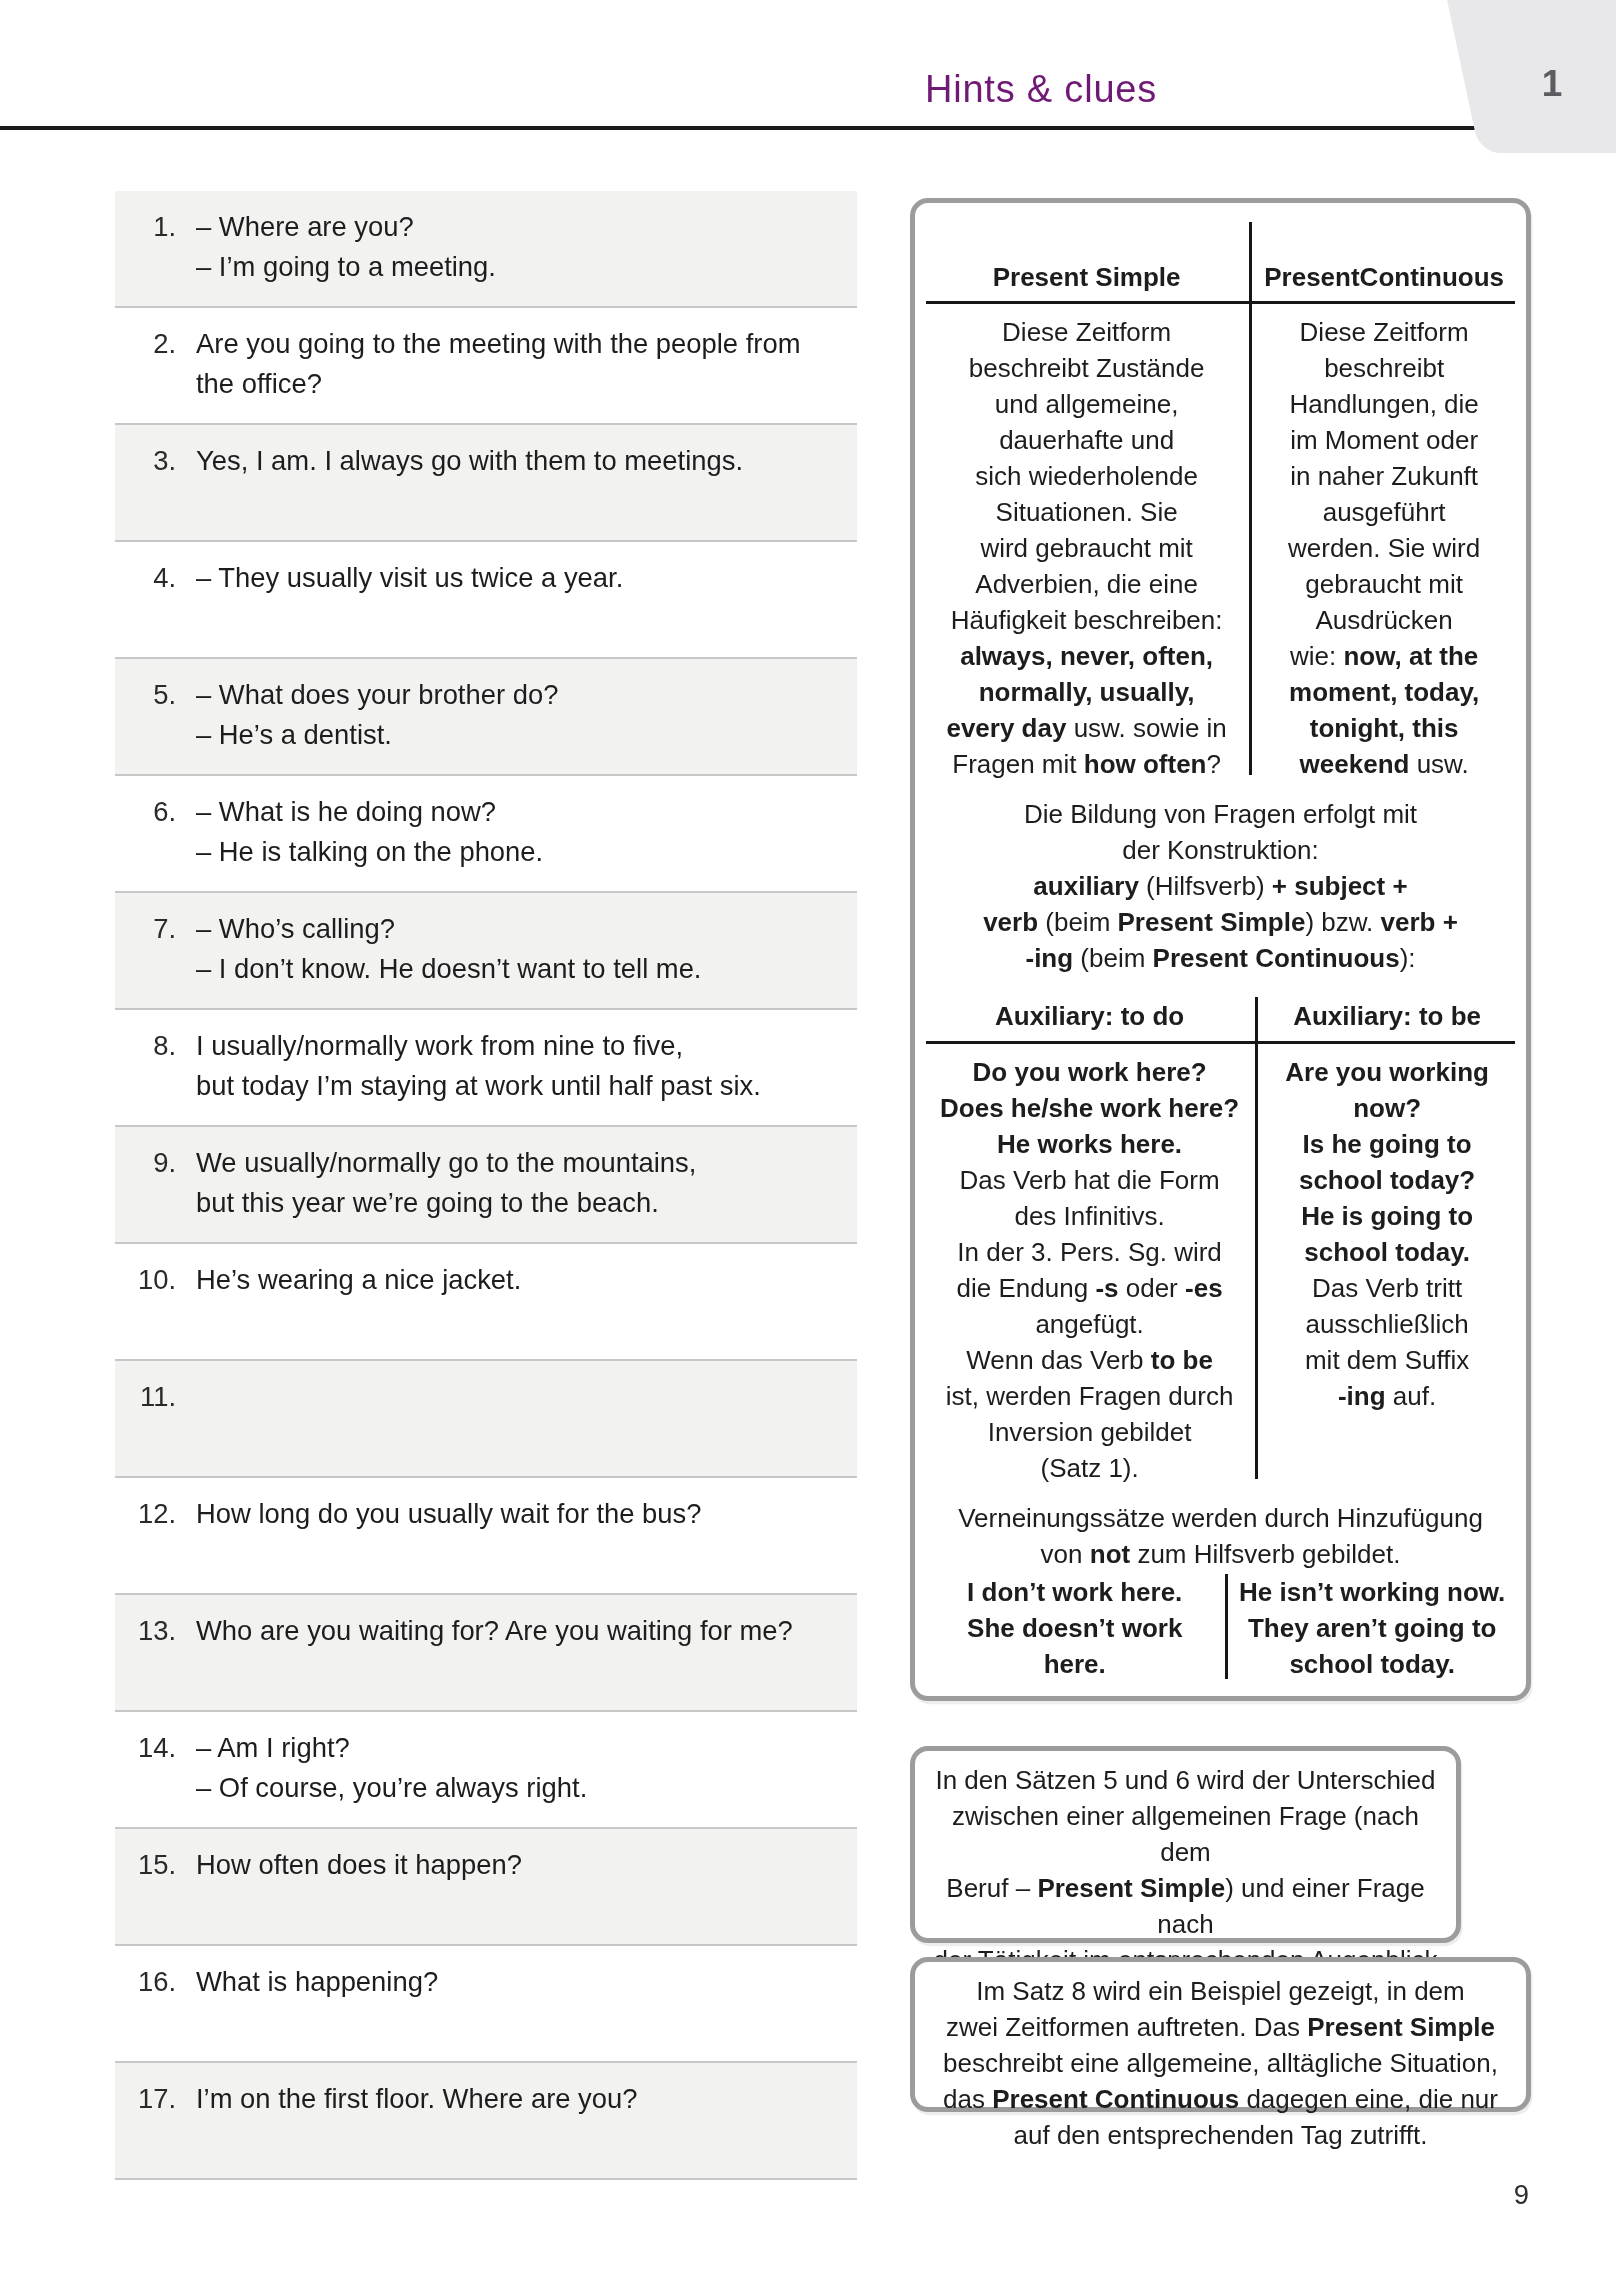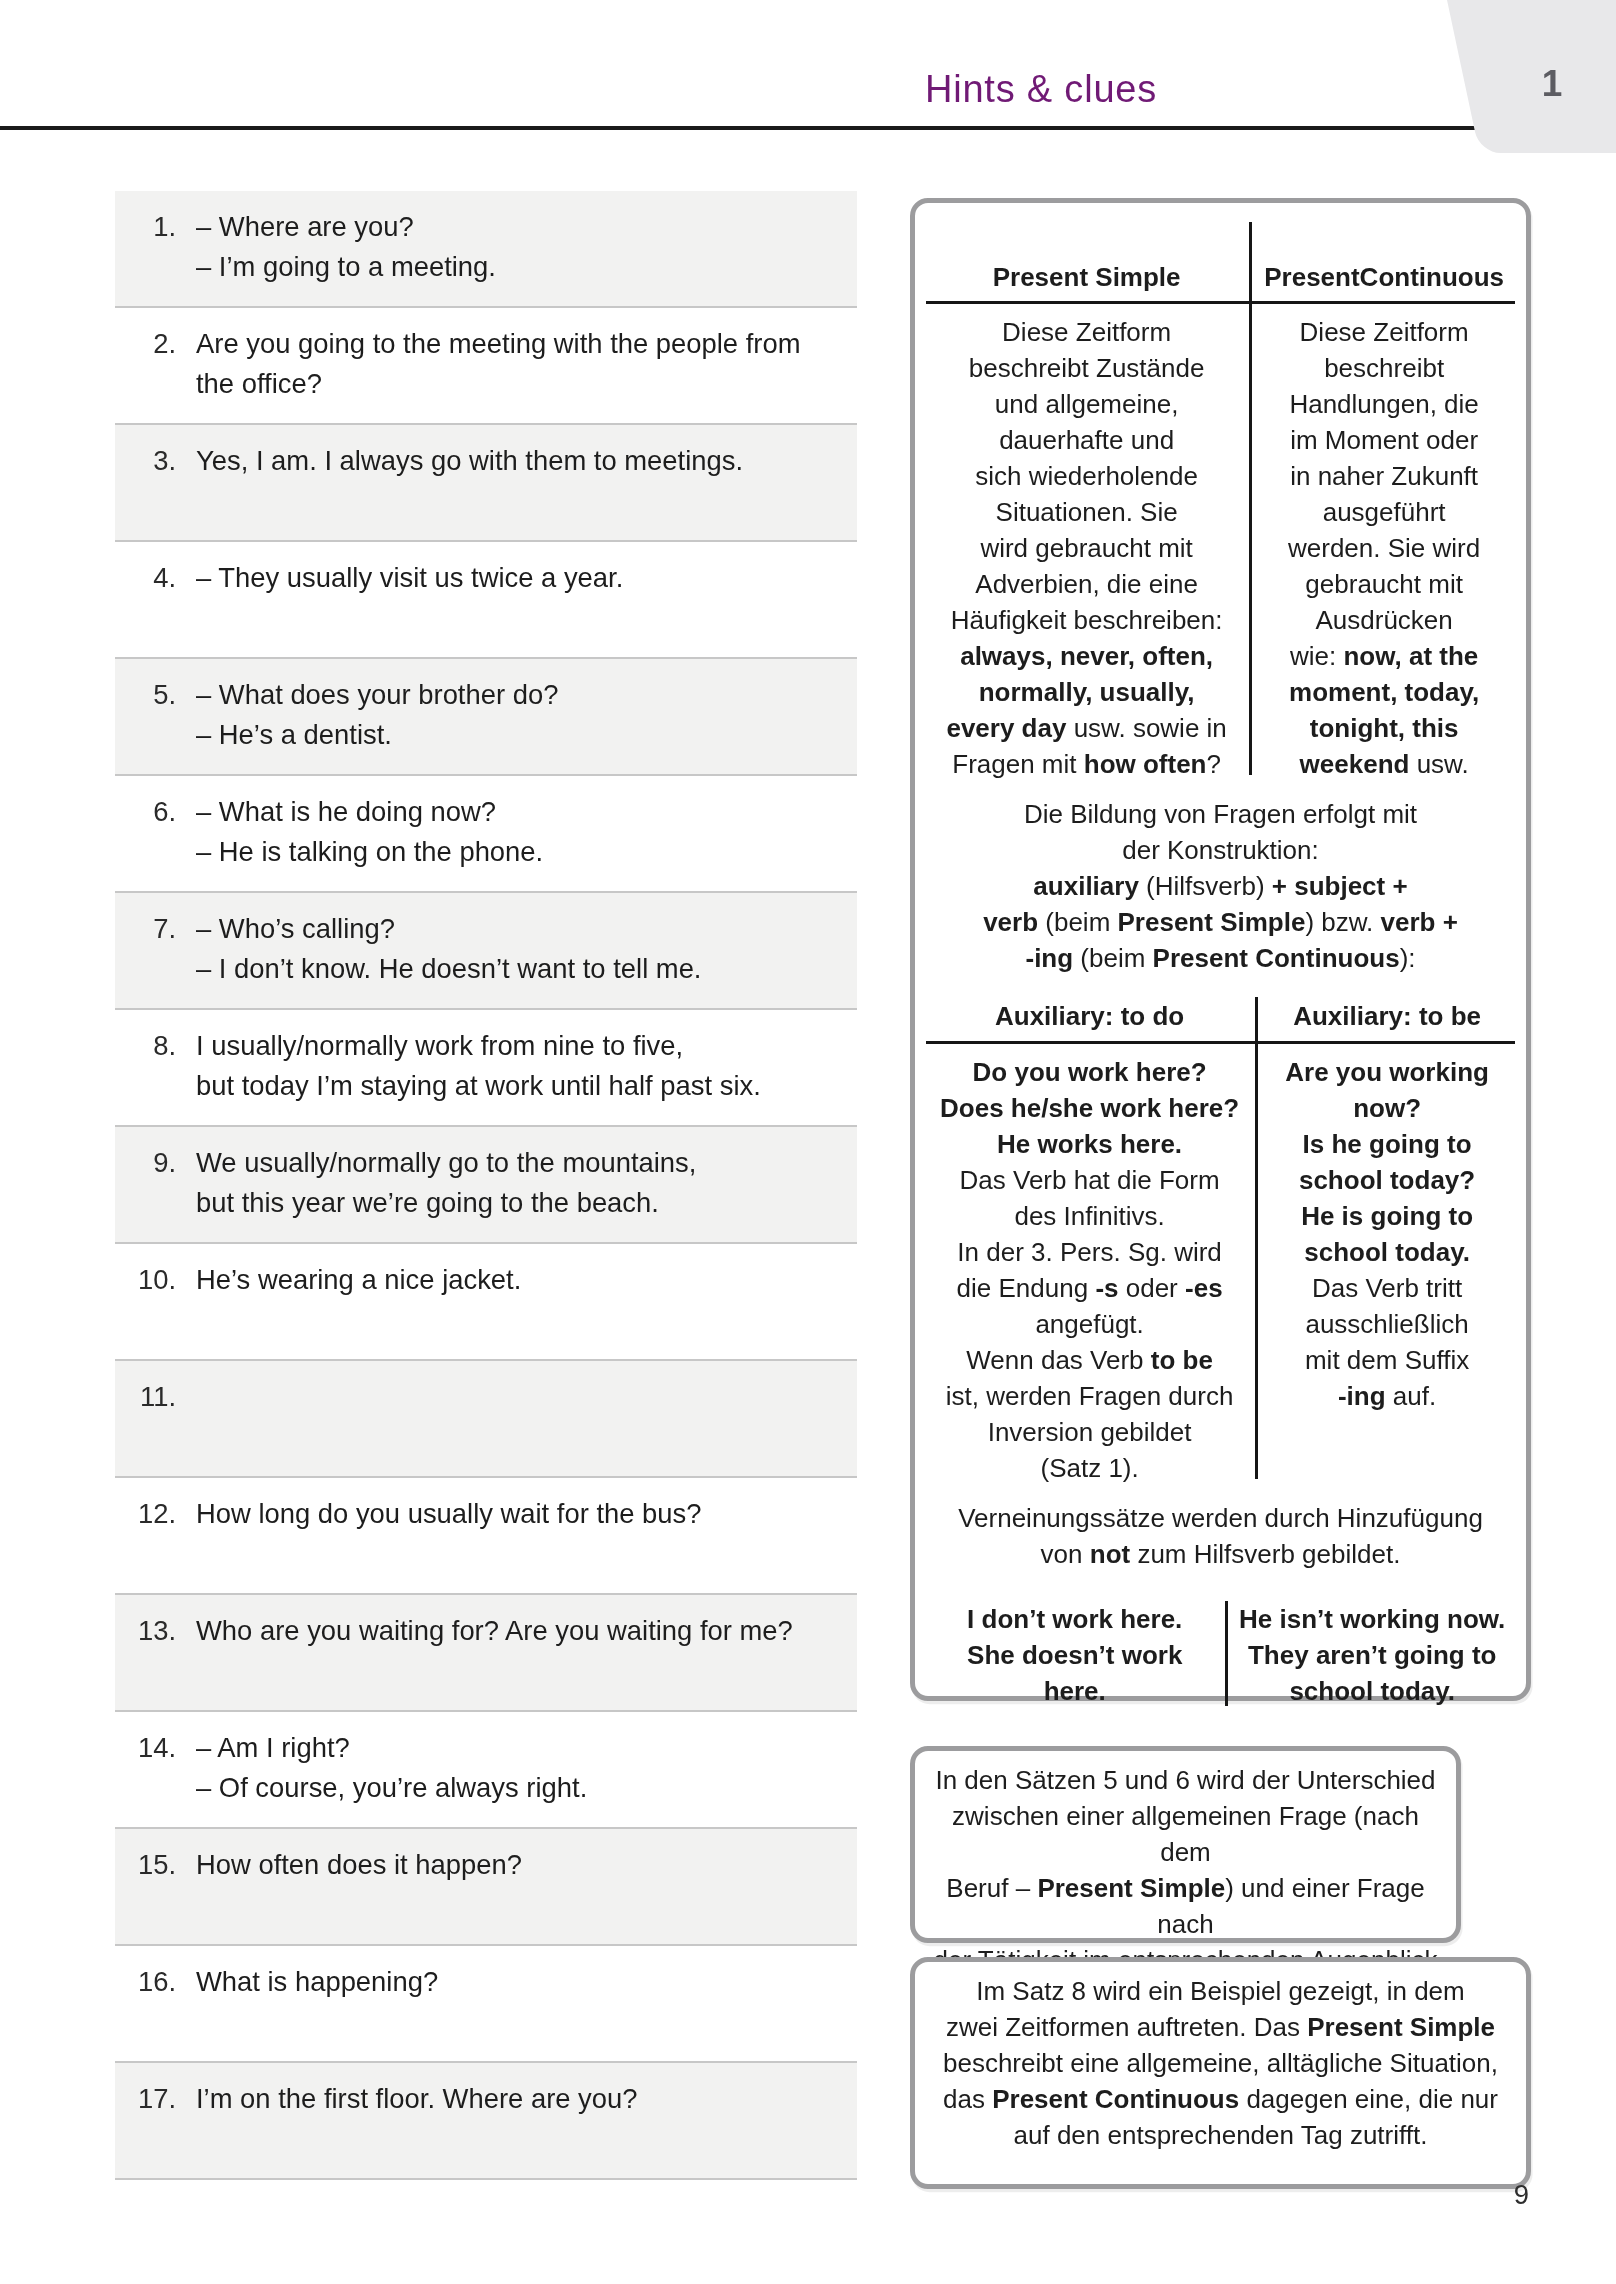--- a/index.html
+++ b/index.html
@@ -20,25 +20,25 @@
        font-size:27.4px;line-height:40px;}
   .row.g{background:#f2f2f1;}
   .row .num{text-align:right;color:#2a2a2a;}
   .row .txt{padding-left:20px;}
   
   .gbox{position:absolute;box-sizing:border-box;background:#fff;border:5.6px solid #9c9c9e;
         border-radius:18px;box-shadow:1.6px 3.2px 0 rgba(0,0,0,0.07);
         font-size:26px;line-height:36px;text-align:center;}
   .box1{left:910px;top:198px;width:621px;height:1503px;padding:14.5px 8px 16px;}
   .box2{left:910px;top:1746px;width:551px;height:197px;padding:11.3px 11.3px;}
-  .box3{left:910px;top:1957px;width:621px;height:232px;padding:11.3px 11.3px;}
+  .box3{left:910px;top:1957px;width:621px;height:155px;padding:11.3px 11.3px;}
   .gtable{position:relative;display:grid;}
   .t1{grid-template-columns:55% 45%;}
   .t2{grid-template-columns:56% 44%;margin-top:16px;}
-  .t3{grid-template-columns:51% 49%;margin-top:29px;}
+  .t3{grid-template-columns:51% 49%;margin-top:2px;}
   .gtable .th{grid-row:1;display:flex;align-items:flex-end;justify-content:center;
               font-weight:bold;padding-bottom:6.5px;}
   .t1 .th{min-height:77px;}
   .t2 .th{min-height:42px;}
   .gtable .rule{grid-column:1 / -1;grid-row:2;height:3.2px;background:#161616;margin:0 3.2px 9.7px;}
   .gtable .td{grid-row:3;padding:0 4.8px;}
   .t3 .td{grid-row:1;padding:0 6.5px;}
   .vline{position:absolute;width:3.2px;background:#161616;top:4.8px;bottom:6.5px;}
   .t1 .vline{left:calc(55% - 1.6px);}
   .t2 .vline{left:calc(56% - 1.6px);}

